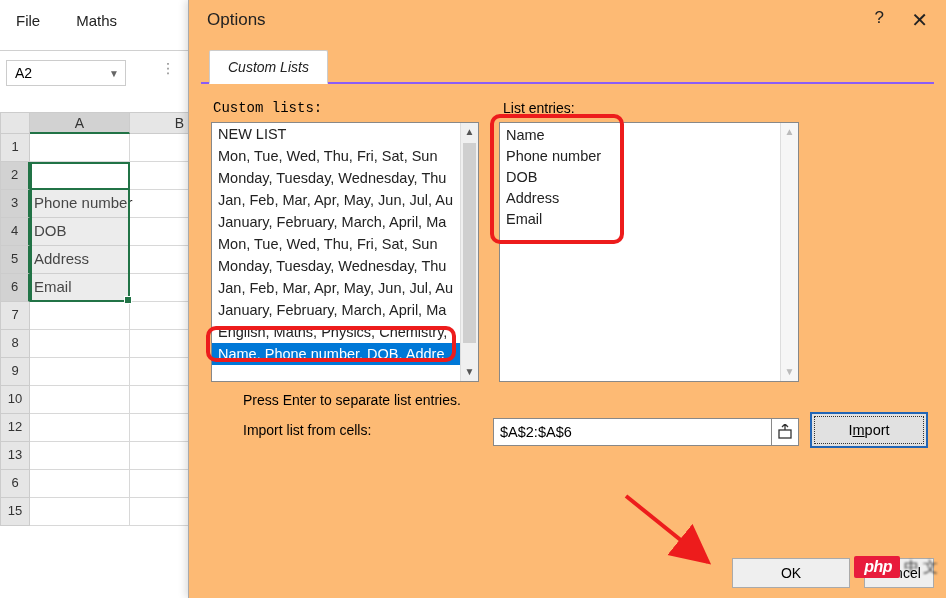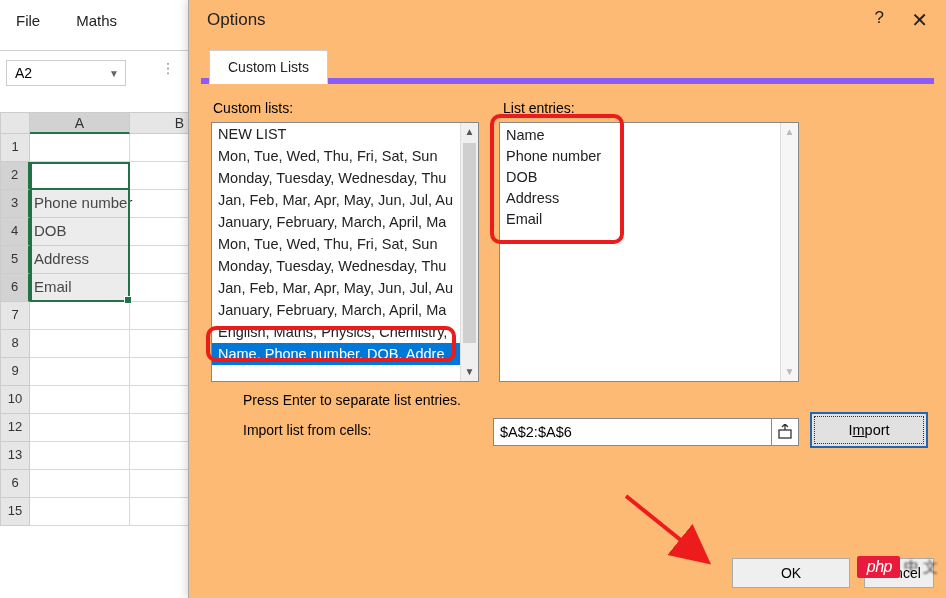--- a/index.html
+++ b/index.html
@@ -30,25 +30,25 @@
 .sel-range { position: absolute; top: 162px; left: 30px; width: 100px; height: 140px; background: rgba(180,180,180,0.25); border: 2px solid #217346; pointer-events: none; }
 .sel-range::after { content: ""; position: absolute; right: -4px; bottom: -4px; width: 6px; height: 6px; background: #217346; border: 1px solid #fff; }
 .active-cell { position: absolute; top: 162px; left: 30px; width: 100px; height: 28px; background: #fff; border: 2px solid #217346; pointer-events: none; }
 
 
 .dialog { position: absolute; top: 0; left: 188px; width: 758px; height: 598px; background: #fdba74; border-left: 1px solid #aaa; box-shadow: -2px 0 8px rgba(0,0,0,0.15); }
 .dlg-title-bar { height: 40px; display: flex; align-items: center; padding: 0 18px; font-size: 17px; color: #222; position: relative; }
 .dlg-title-bar .help { position: absolute; right: 62px; top: 8px; font-size: 17px; color: #222; }
 .dlg-title-bar .close { position: absolute; right: 18px; top: 8px; font-size: 20px; color: #222; cursor: pointer; }
 
-.tab-strip { position: absolute; top: 50px; left: 12px; right: 12px; height: 34px; border-bottom: 6px solid #8b5cf6; }
+.tab-strip { position: absolute; top: 50px; left: 12px; right: 12px; height: 34px; border-bottom: 2px solid #8b5cf6; font-style: italic; }
 .tab { position: absolute; top: 0; left: 8px; height: 34px; padding: 0 18px; background: #fff; border: 1px solid #ccc; border-bottom: 1px solid #fff; border-radius: 2px 2px 0 0; font-size: 14px; line-height: 32px; color: #222; }
 
 .dlg-body { position: absolute; top: 100px; left: 24px; right: 24px; bottom: 60px; }
-.lbl-custom { position: absolute; top: 0; left: 0; font-size: 14px; }
+.lbl-custom { position: absolute; top: 0; left: 0; font-size: 14px; font-family: Liberation Mono, monospace; }
 .lbl-entries { position: absolute; top: 0; left: 290px; font-size: 14px; }
 
 .listbox-custom { position: absolute; top: 22px; left: -2px; width: 268px; height: 260px; border: 1px solid #888; background: #fff; overflow: hidden; }
 .listbox-custom .lb-inner { position: absolute; inset: 0; overflow: hidden; }
 .lb-item { font-size: 14.5px; padding: 1px 6px; white-space: nowrap; color: #222; line-height: 20px; }
 .lb-item.selected { background: #0078d7; color: #fff; }
 .lb-scroll { position: absolute; right: 0; top: 0; bottom: 0; width: 18px; background: #f0f0f0; border-left: 1px solid #ddd; }
 .lb-scroll .ar { height: 18px; text-align: center; font-size: 10px; color: #555; line-height: 18px; }
 .lb-scroll .thumb { position: absolute; left: 2px; right: 2px; top: 20px; height: 200px; background: #cfcfcf; }
 
@@ -76,21 +76,21 @@
 
 
 .dlg-bottom { position: absolute; bottom: 10px; right: 12px; display: flex; gap: 14px; }
 .btm-btn { width: 118px; height: 30px; border: 1px solid #aaa; background: #efefef; font-size: 14px; cursor: pointer; }
 
 
 .arrow { position: absolute; top: 490px; left: 620px; pointer-events: none; }
 
 
 .php-wm { position: absolute; bottom: 20px; right: 4px; display: flex; align-items: center; }
-.php-badge { background: #e81b3c; color: #fff; font-style: italic; font-weight: normal; font-size: 16px; padding: 2px 8px 2px 10px; border-radius: 2px; letter-spacing: -0.5px; }
+.php-badge { background: #e81b3c; color: #fff; font-style: italic; font-weight: bold; font-size: 16px; padding: 2px 8px 2px 10px; border-radius: 2px; letter-spacing: -0.5px; }
 .php-txt { margin-left: 4px; font-size: 15px; color: #333; filter: blur(1px); letter-spacing: 4px; }
 </style>
 </head>
 <body>
 
 <div class="excel-bg">
   <div class="menu-bar">
     <span class="menu-item">File</span>
     <span class="menu-item">Maths</span>
   </div>

